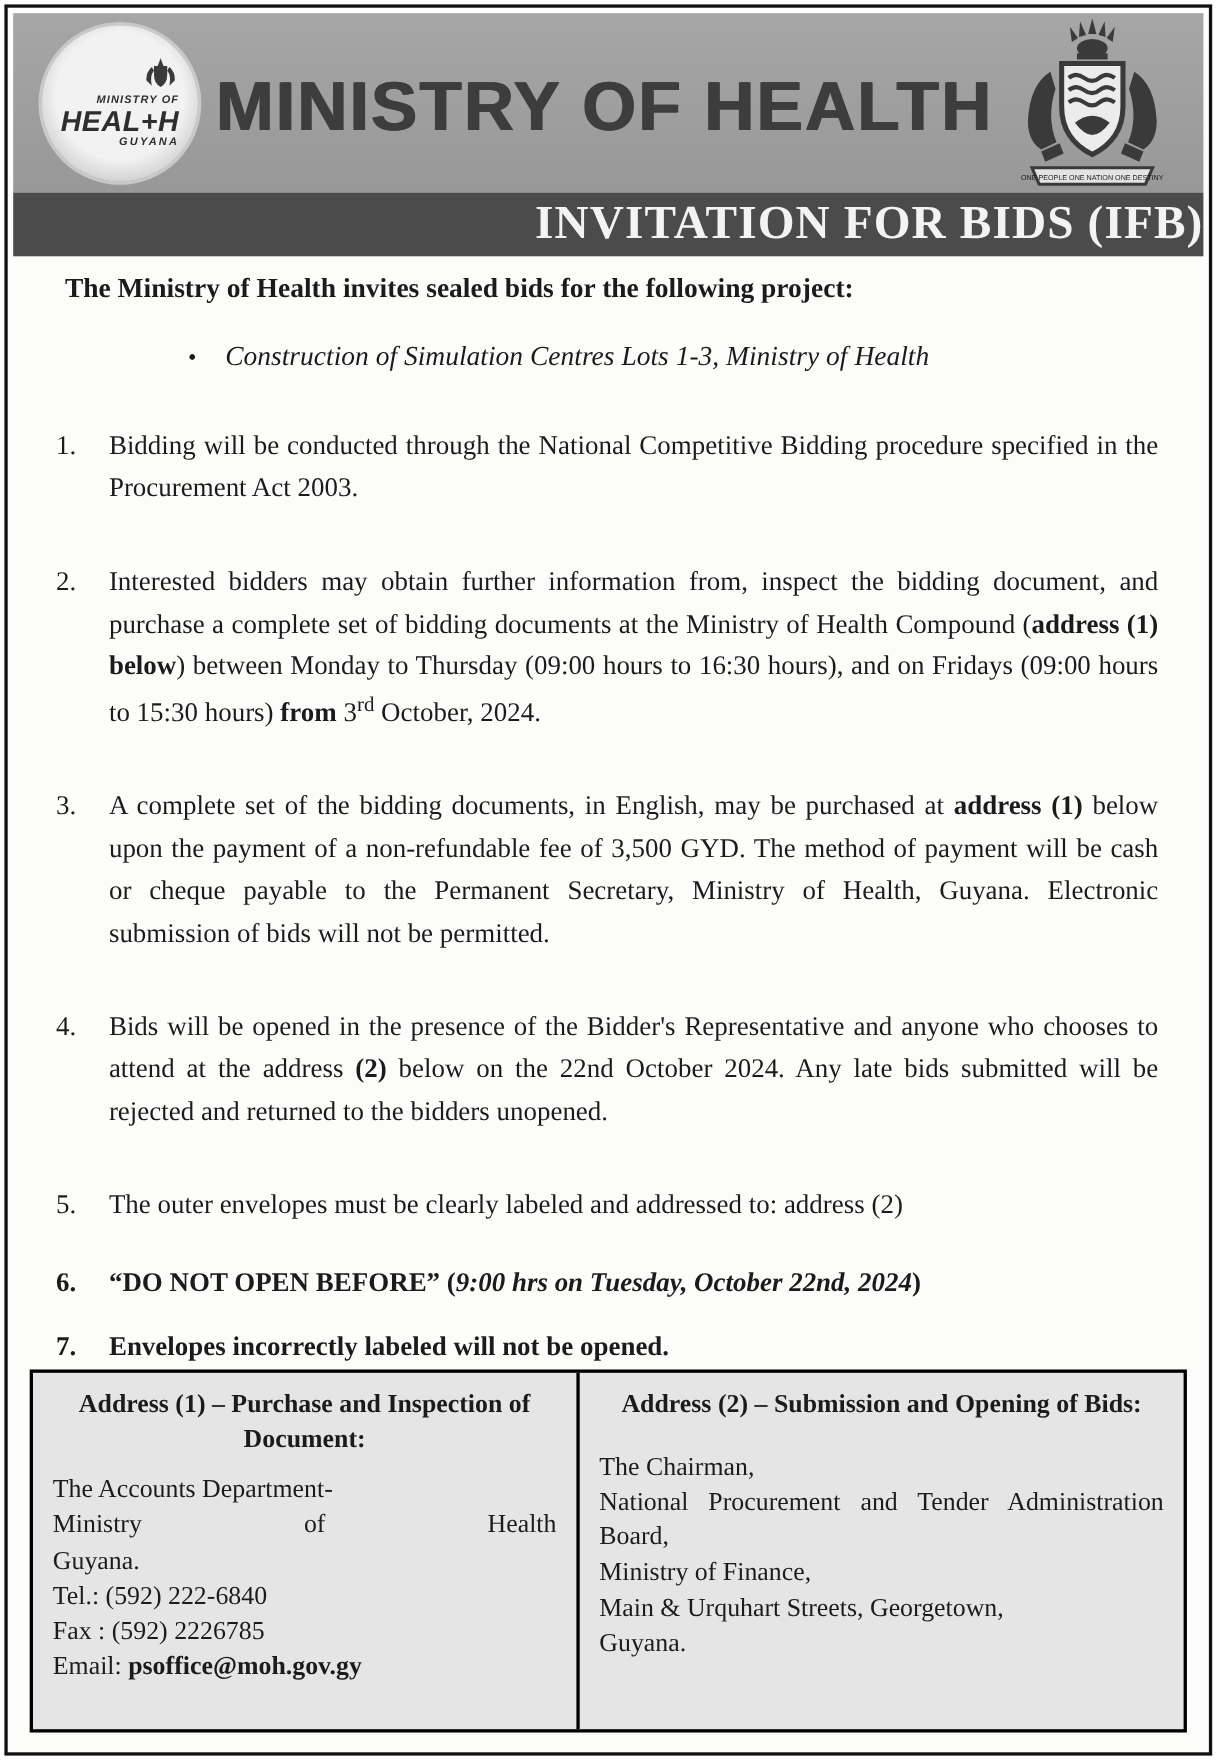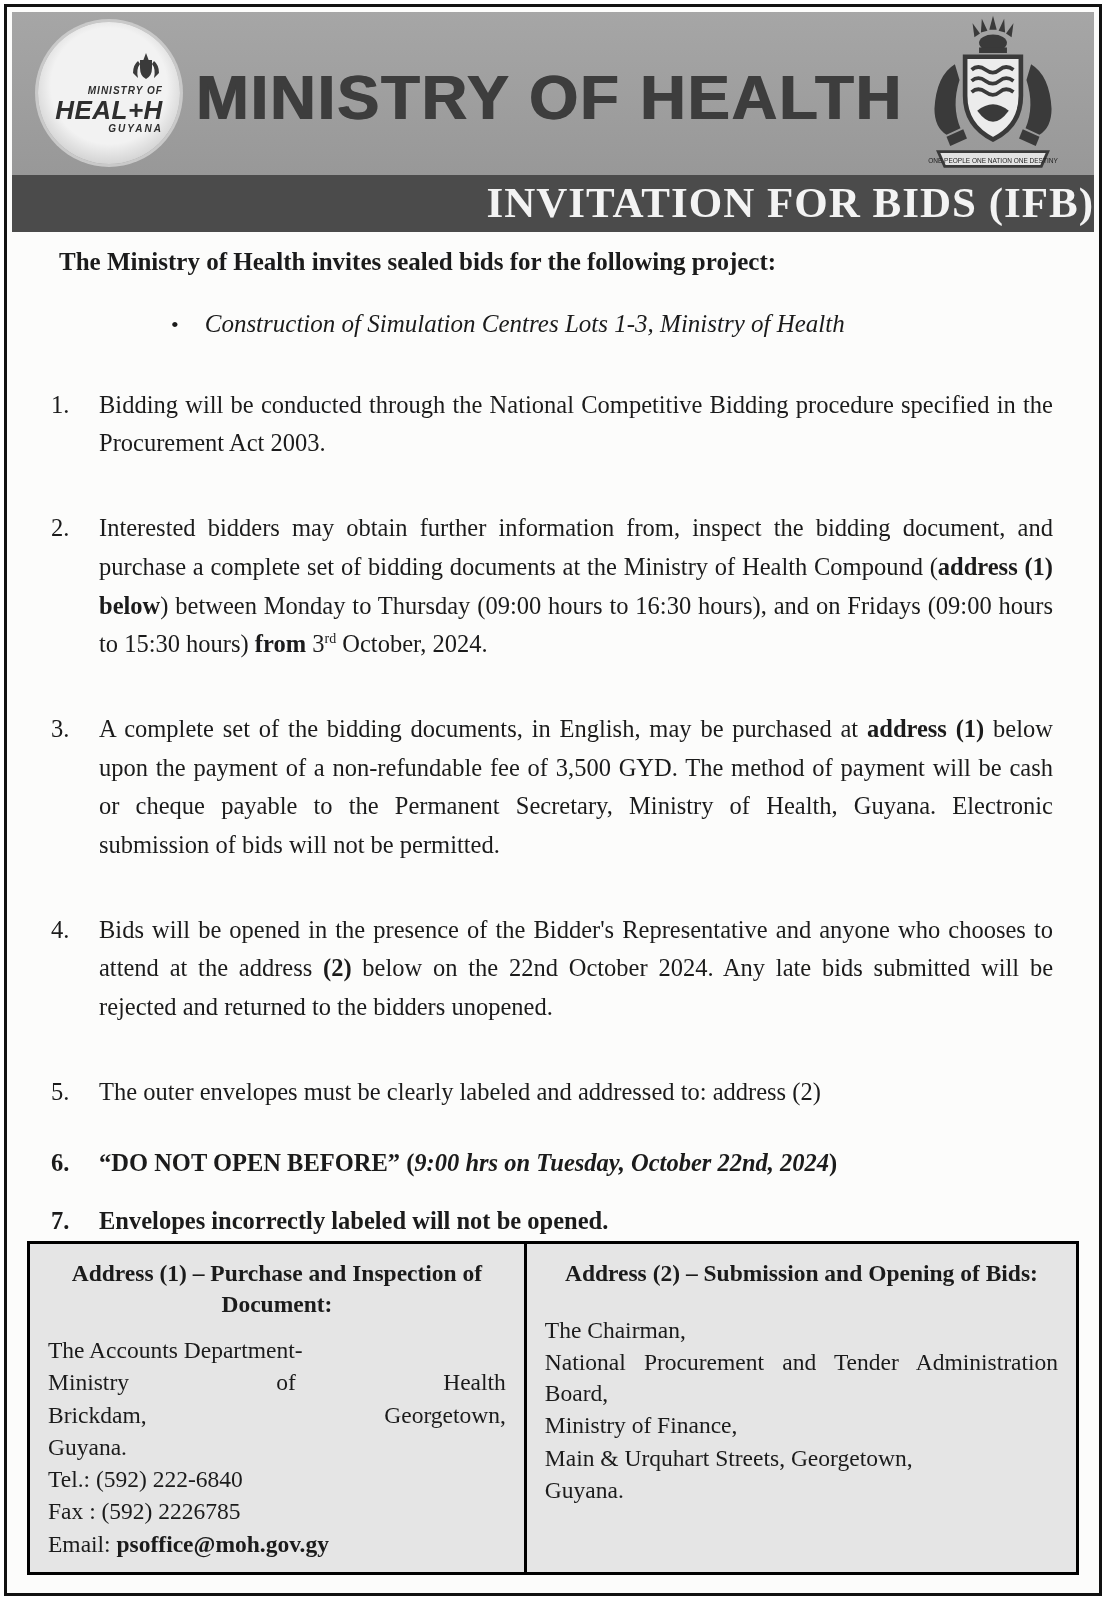--- a/index.html
+++ b/index.html
@@ -82,21 +82,21 @@
   .project-text { font-style: italic; }
   .item { display: flex; font-size: 24.5px; line-height: 1.58; margin-bottom: 46px; }
   .item .num { flex: 0 0 48px; }
   .item .txt { flex: 1; text-align: justify; padding-right: 2px; }
   .item.m5 { margin-bottom: 32px; }
   .item.m6 { margin-bottom: 20px; }
   .item.m7 { margin-bottom: 0; }
   .item.bold-num .num { font-weight: 700; }
   .b  { font-weight: 700; }
   .bi { font-weight: 700; font-style: italic; }
-  sup { font-size: 14px; }
+  sup { font-size: 19px; }
   .spacer { flex: 1; }
   
   .addr-table {
     margin: 0 20px 18px 20px;
     border: 3px solid #000;
     display: flex;
     min-height: 330px;
     background: #e5e5e5;
   }
   .addr-col { padding: 10px 18px 16px 18px; }
@@ -219,21 +219,20 @@
   </main>
 
   <div class="spacer"></div>
 
   <section class="addr-table">
 
     <div class="addr-col addr-left">
       <h3 class="addr-title">Address (1) – Purchase and Inspection of Document:</h3>
       <p class="addr-line">The Accounts Department-</p>
       <p class="addr-line j">Ministry of Health</p>
-      <p class="addr-line j">Brickdam, Georgetown,</p>
       <p class="addr-line">Guyana.</p>
       <p class="addr-line">Tel.: (592) 222-6840</p>
       <p class="addr-line">Fax : (592) 2226785</p>
       <p class="addr-line"><span>Email: </span><span class="b">psoffice@moh.gov.gy</span></p>
     </div>
 
     <div class="addr-col addr-right">
       <h3 class="addr-title">Address (2) – Submission and Opening of Bids:</h3>
       <p class="addr-line">The Chairman,</p>
       <p class="addr-line j">National Procurement and Tender Administration Board,</p>

